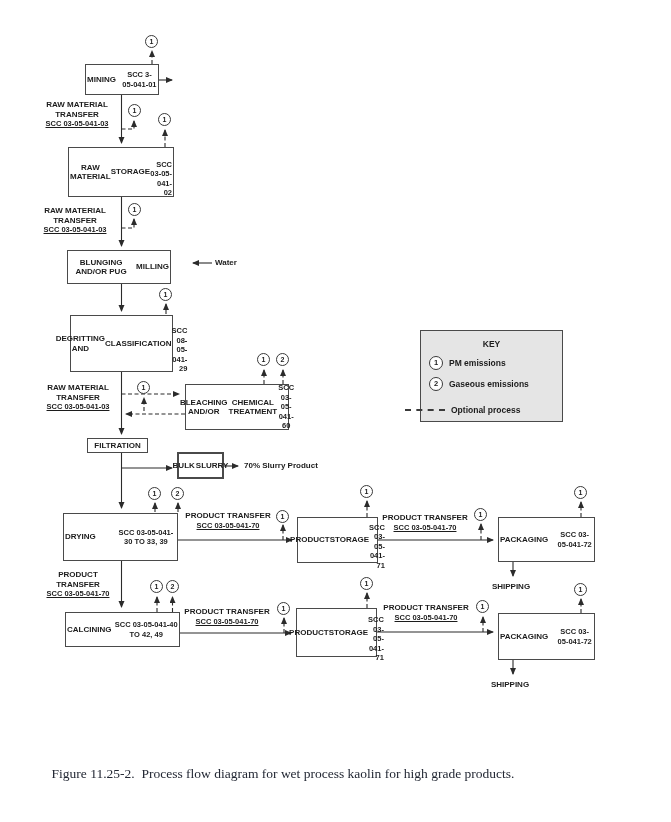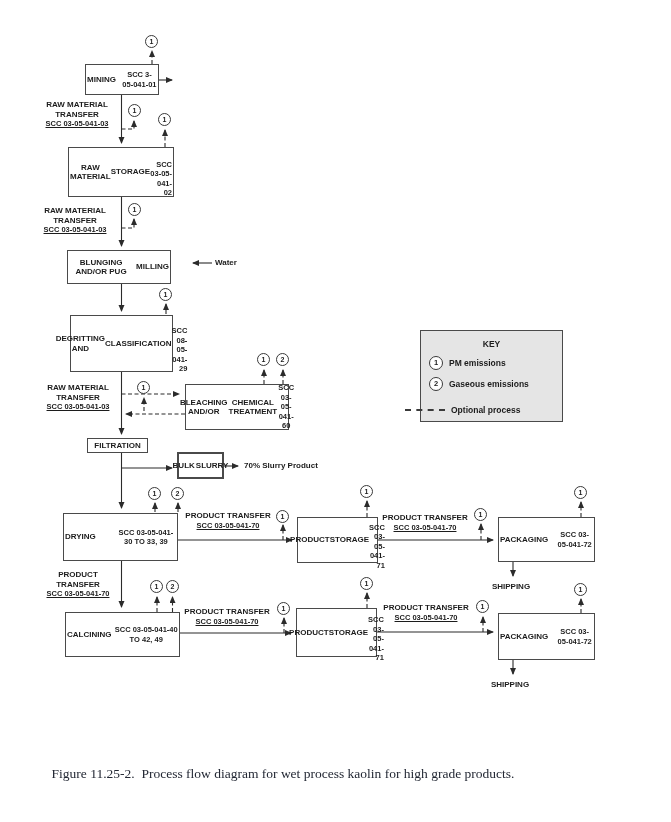--- a/index.html
+++ b/index.html
@@ -130,21 +130,21 @@
     <div>PRODUCT</div>
     <div>STORAGE</div>
     <div class="scc mt">SCC 03-05-041-71</div>
   </div>
 
   <div class="node" style="left:498px;top:517px;width:97px;height:45px;gap:8px">
     <div>PACKAGING</div>
     <div class="scc">SCC 03-05-041-72</div>
   </div>
 
-  <div class="node" style="left:65px;top:612px;width:115px;height:45px;gap:3px">
+  <div class="node" style="left:65px;top:612px;width:115px;height:35px;gap:3px">
     <div>CALCINING</div>
     <div class="scc">SCC 03-05-041-40 TO 42, 49</div>
   </div>
 
   <div class="node" style="left:296px;top:608px;width:81px;height:49px">
     <div>PRODUCT</div>
     <div>STORAGE</div>
     <div class="scc mt">SCC 03-05-041-71</div>
   </div>
 

